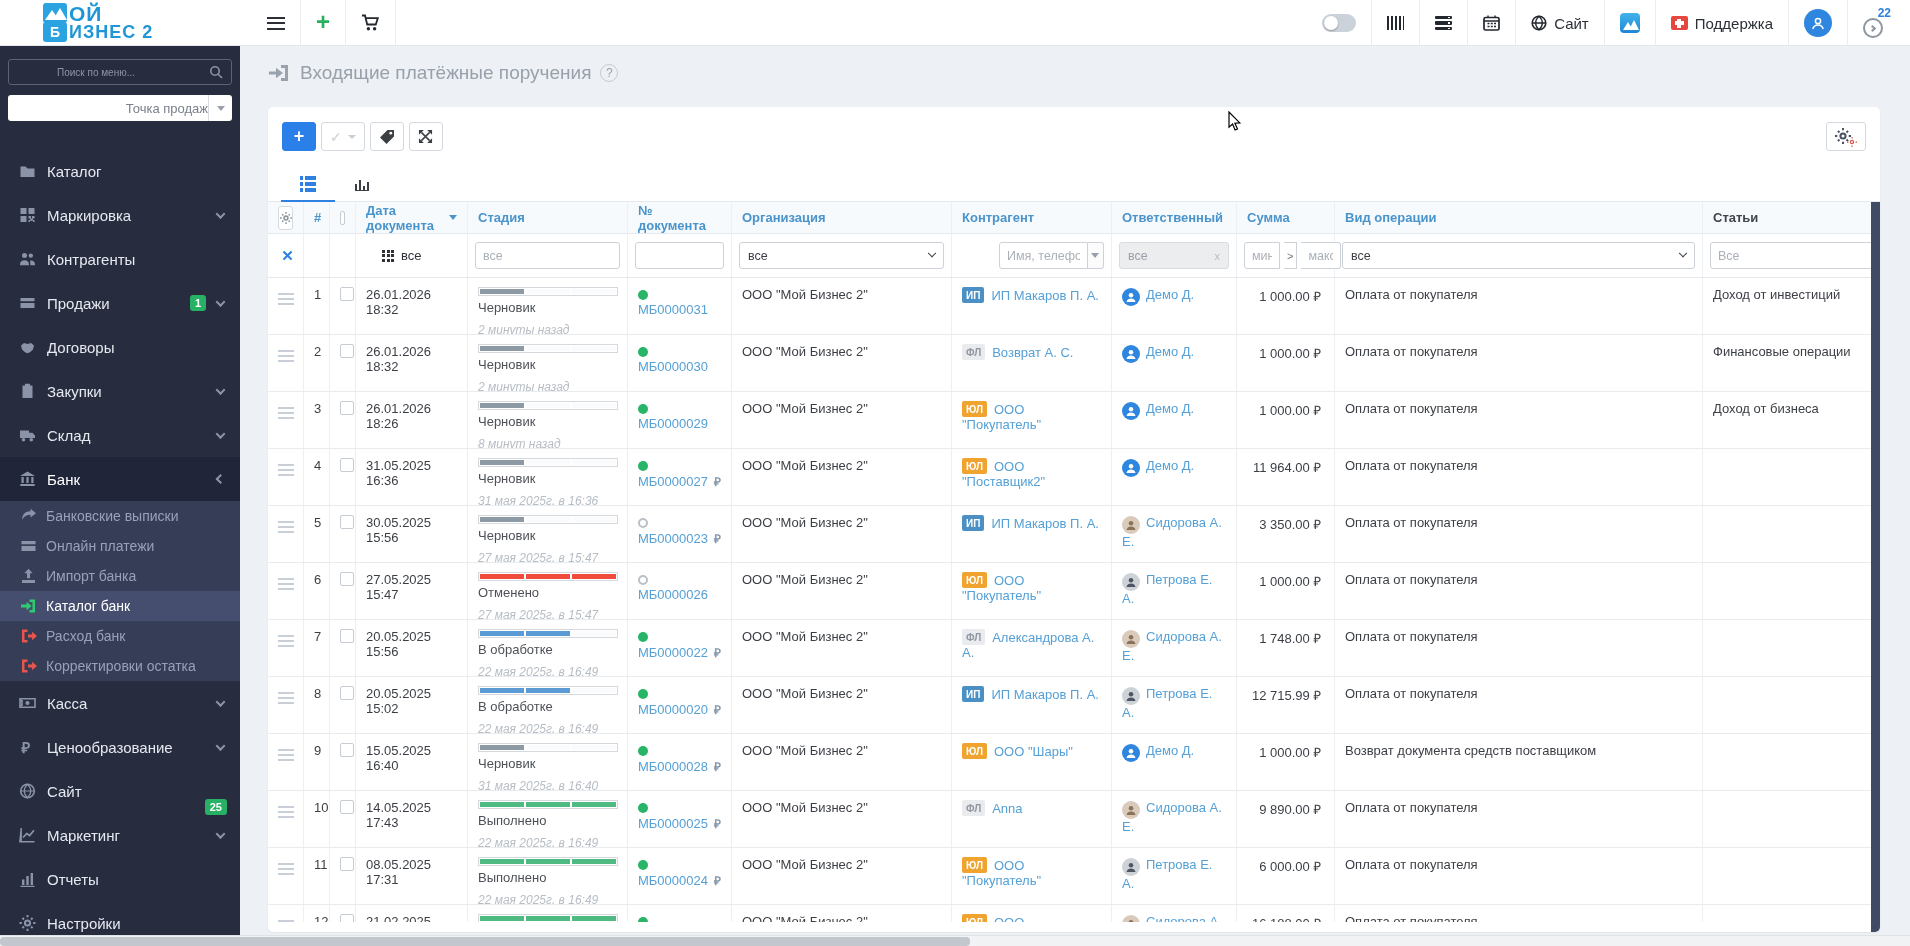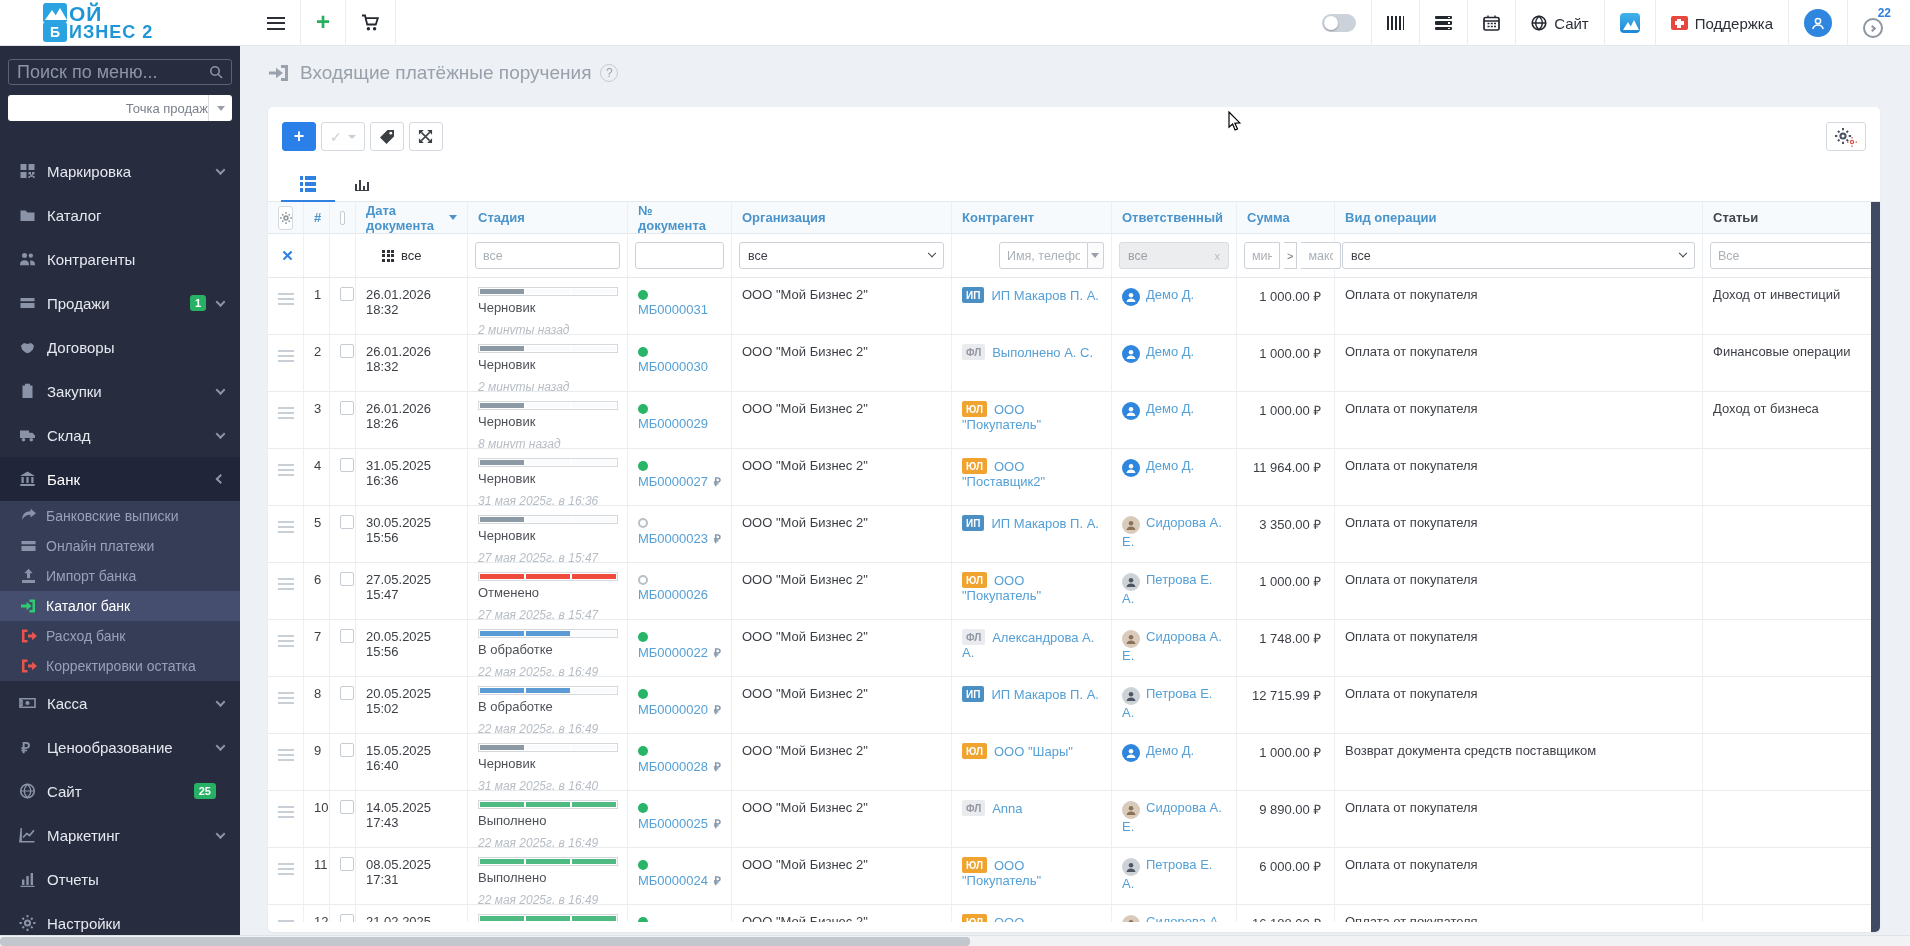--- a/index.html
+++ b/index.html
@@ -42,21 +42,21 @@
   .mbmini:before { content:""; position:absolute; left:9px; bottom:3px; width:0; height:0; border-left:5px solid transparent; border-right:5px solid transparent; border-bottom:10px solid #fff; }
   .usercirc { width:28px; height:28px; border-radius:50%; background:#2e86de; display:flex; align-items:center; justify-content:center; }
   .history { position:relative; width:26px; height:30px; }
   .history .circ { position:absolute; left:0; bottom:0; width:20px; height:20px; border:2px solid #8d959e; border-radius:50%; }
   .history .chev2 { position:absolute; left:7px; bottom:7px; width:5px; height:5px; border-right:2px solid #8d959e; border-bottom:2px solid #8d959e; transform:rotate(-45deg); }
   .history .cnt { position:absolute; right:-2px; top:-2px; color:#2f80e0; font-size:12px; font-weight:bold; }
 
   
   .sidebar { position:absolute; left:0; top:46px; width:240px; height:900px; background:#272d3f; z-index:5; }
   .sb-search { position:absolute; left:8px; top:13px; width:224px; height:26px; border:1px solid #5a6178; border-radius:3px; display:flex; align-items:center; padding:0 8px; }
-  .sb-search .ph { color:#8d94a8; font-size:18px; flex:1; }
+  .sb-search .ph { color:#8d94a8; font-size:10px; flex:1;margin-left:40px; }
   .sb-pos { position:absolute; left:8px; top:49px; width:224px; height:26px; background:#fff; border-radius:3px; display:flex; align-items:center; }
   .sb-pos .ph { color:#7a818c; font-size:13px; flex:1; padding-left:9px;text-align:right; }
   .sb-pos .dd { width:24px; height:100%; border-left:1px solid #d8dbe0; display:flex; align-items:center; justify-content:center; }
   .menu { position:absolute; left:0; top:103px; width:240px; }
   .mi { position:relative; display:flex; align-items:center; height:44px; padding-left:17px; cursor:pointer; color:#e6e9f0; }
   .mi .ic { width:20px; height:18px; color:#8b93a9; display:flex; align-items:center; justify-content:center; margin-right:10px; flex:none; }
   .mi .lbl { font-size:15px; }
   .mi.sub { height:30px; padding-left:19px; color:#99a1b8; }
   .mi.sub .lbl { font-size:14px; }
   .mi.sub .ic { width:18px; margin-right:9px; }
@@ -263,33 +263,33 @@
     <div class="sb-pos">
       <span class="ph">Точка продаж</span>
       <span class="dd">
           <span class="ddtri"></span>
         </span>
     </div>
     <nav class="menu" id="menu-root">
         <div class="mi">
           <span class="ic ">
             <svg width="17" height="16" viewBox="0 0 16 16" fill="currentColor" class="">
+              <path d="M1 3.5h5l2 2h7v8.5H1z"></path>
+            </svg>
+          </span>
+          <span class="lbl">Каталог</span>
+        </div>
+        <div class="mi">
+          <span class="ic ">
+            <svg width="17" height="16" viewBox="0 0 16 16" fill="currentColor" class="">
               <path d="M1 1h6v6H1zM3 3h2v2H3zM9 1h6v6H9zM11 3h2v2h-2zM1 9h6v6H1zM3 11h2v2H3zM9 9h2.5v2.5H9zM12.5 9H15v2.5h-2.5zM10.8 11.5h2.5V14h-2.5zM9 13h1.5v2H9zM13.5 13H15v2h-1.5z"></path>
             </svg>
           </span>
           <span class="lbl">Маркировка</span>
           <span class="chev "></span>
-        </div>
-        <div class="mi">
-          <span class="ic ">
-            <svg width="17" height="16" viewBox="0 0 16 16" fill="currentColor" class="">
-              <path d="M1 3.5h5l2 2h7v8.5H1z"></path>
-            </svg>
-          </span>
-          <span class="lbl">Каталог</span>
         </div>
         <div class="mi">
           <span class="ic ">
             <svg width="17" height="16" viewBox="0 0 16 16" fill="currentColor" class="">
               <circle cx="5" cy="4.6" r="2.5"></circle>
               <circle cx="11.3" cy="4.6" r="2.2"></circle>
               <path d="M0.5 13.5c0-2.7 1.9-4.2 4.5-4.2s4.5 1.5 4.5 4.2v.8H0.5zM10.6 9.6c2.8-.4 4.9 1.1 4.9 3.9v.8h-4.6"></path>
             </svg>
           </span>
           <span class="lbl">Контрагенты</span>
@@ -411,21 +411,21 @@
           <span class="chev "></span>
         </div>
         <div class="mi">
           <span class="ic ">
             <svg width="17" height="16" viewBox="0 0 16 16" fill="currentColor" class="">
               <circle cx="8" cy="8" r="6.8" fill="none" stroke="currentColor" stroke-width="1.6"></circle>
               <path d="M1.5 8h13M8 1.2c-4.3 4-4.3 9.6 0 13.6 4.3-4 4.3-9.6 0-13.6z" fill="none" stroke="currentColor" stroke-width="1.2"></path>
             </svg>
           </span>
           <span class="lbl">Сайт</span>
-          <span class="badge" style="right:24px;">25</span>
+          <span class="badge" style="right:13px;margin-top:16px;">25</span>
         </div>
         <div class="mi">
           <span class="ic ">
             <svg width="17" height="16" viewBox="0 0 16 16" fill="currentColor" class="">
               <path d="M1 1v13h14v1.4H-0.4zM1 1H2.4v14H1z"></path>
               <path d="M3.5 10.5l3.8-4 2.8 2 4.4-5.3" fill="none" stroke="currentColor" stroke-width="1.7"></path>
             </svg>
           </span>
           <span class="lbl">Маркетинг</span>
           <span class="chev "></span>
@@ -644,21 +644,21 @@
               <div class="stagebar draft">
                 <span class="seg on"></span>
                 <span class="seg"></span>
                 <span class="seg"></span>
               </div>
               <div class="stage-label">Черновик</div>
               <div class="stage-time">2 минуты назад</div>
             </div>
             <div class="cell"><span class="dot filled"></span><a class="lnk">МБ0000030</a></div>
             <div class="cell">ООО "Мой Бизнес 2"</div>
-            <div class="cell"><span class="pbadge fl">ФЛ</span><a class="lnk">Выполнено А. С.</a></div>
+            <div class="cell"><span class="pbadge fl">ФЛ</span><a class="lnk">Возврат А. С.</a></div>
             <div class="cell"><span class="avatar demo">
                 <svg width="12" height="12" viewBox="0 0 16 16">
                   <circle cx="8" cy="5.5" r="3" fill="#ffffff"></circle>
                   <path d="M2 14.5c.9-3.2 3.2-4.5 6-4.5s5.1 1.3 6 4.5z" fill="#ffffff"></path>
                 </svg>
               </span><a class="lnk">Демо Д.</a></div>
             <div class="cell c-sum">1 000.00 ₽</div>
             <div class="cell">Оплата от покупателя</div>
             <div class="cell" style="border-right:none;">Финансовые операции</div>
           </div>

